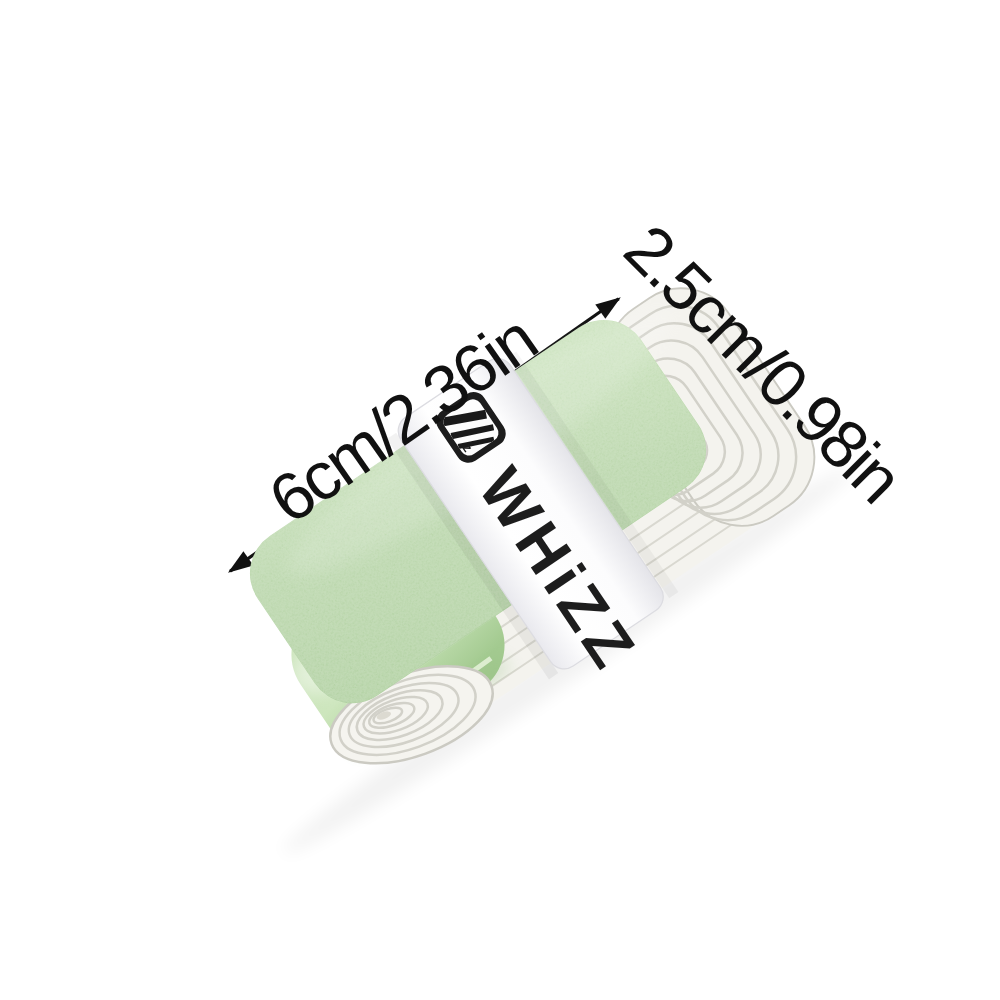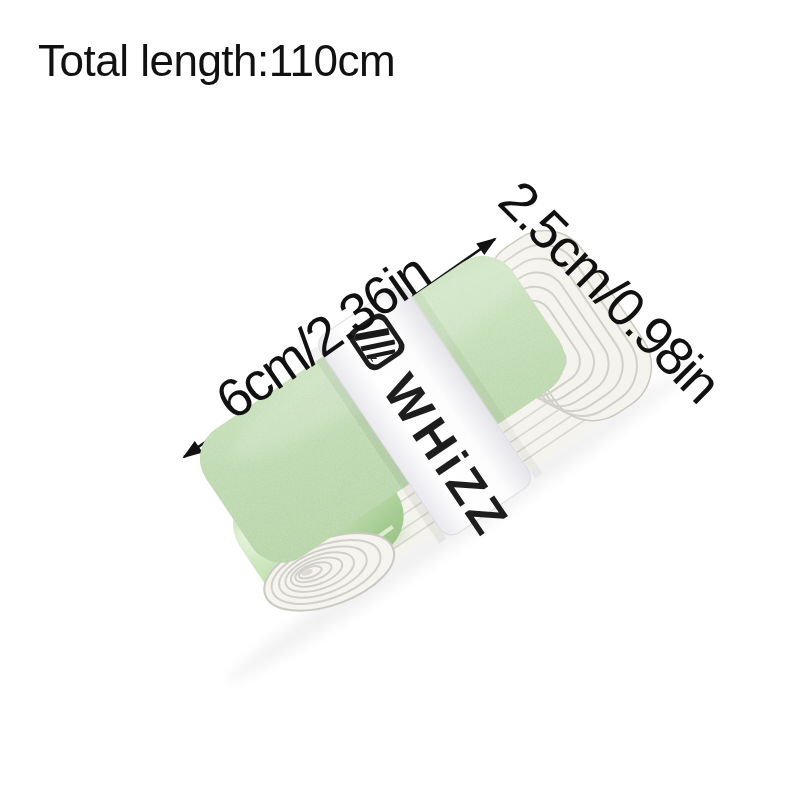--- a/index.html
+++ b/index.html
@@ -148,16 +148,15 @@
         </g>
         <text class="logo-sub" x="9" y="15">z</text>
       </g>
 
       <g transform="translate(23 -44) rotate(90)">
         <text class="brand" x="0" y="16">WHiZZ</text>
       </g>
     </g>
   </svg>
 
-  <div class="title">Total length:110cm</div>
   <div class="dim-label dim-length">6cm/2.36in</div>
   <div class="dim-label dim-width">2.5cm/0.98in</div>
 </div>
 
 </body></html>

